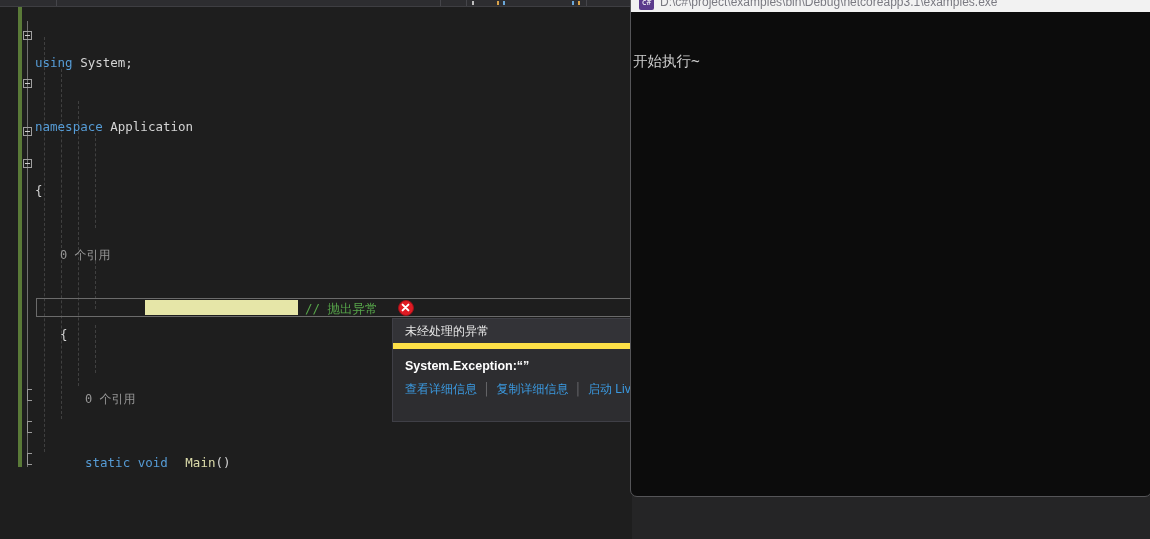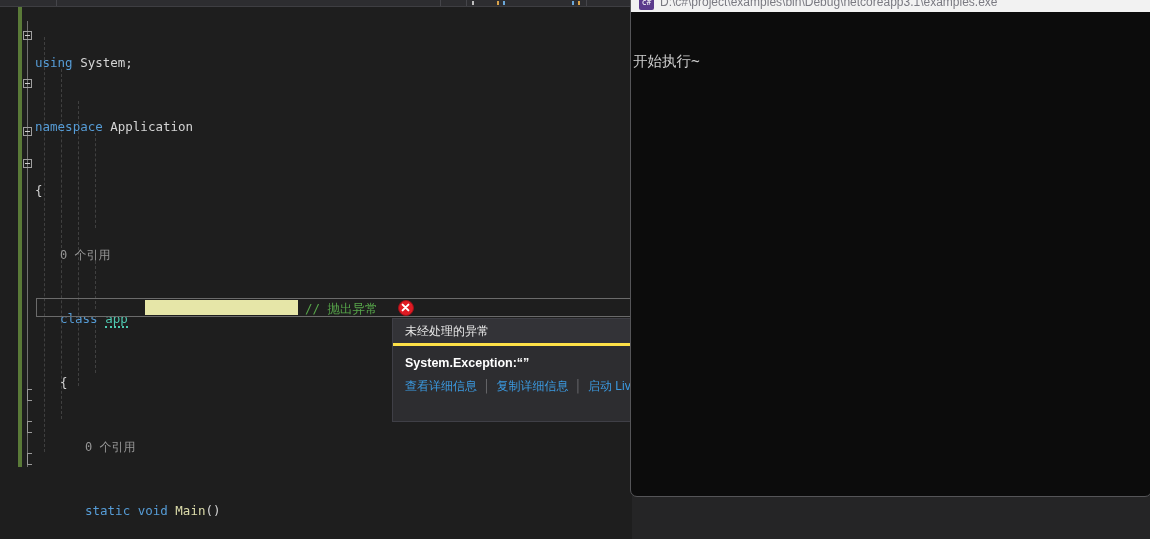--- a/index.html
+++ b/index.html
@@ -175,21 +175,21 @@
     overflow: hidden;
     clip-path: inset(0 0 0 0);
   }
   #popup-titlebar {
     height: 24px;
     background: #333337;
     color: #e8e8e8;
     font-size: 12px;
     line-height: 24px;
     padding-left: 12px;
-    border-bottom: 3px solid #fde047;
+    border-bottom: 6px solid #fde047;
   }
   #popup-exctype {
     color: #ffffff;
     font-weight: bold;
     font-size: 12.5px;
     padding: 10px 0 0 12px;
   }
   #popup-links {
     padding: 8px 0 0 12px;
     font-size: 12px;
@@ -310,27 +310,26 @@
       <div id="code-lines">
 
         <div class="ln" style="padding-left:35px;"><span class="k">using</span> <span class="p">System</span><span class="p">;</span></div>
 
         <div class="ln" style="padding-left:35px;"><span class="k">namespace</span> <span class="p">Application</span></div>
 
         <div class="ln" style="padding-left:35px;"><span class="p">{</span></div>
 
         <div class="ln" style="padding-left:60px;"><span class="ref">0 个引用</span></div>
 
-        <div class="ln" style="padding-left:60px;"><span class="k">class</span> <span class="t err-sq">app</span></div>
 
         <div class="ln" style="padding-left:60px;"><span class="p">{</span></div>
 
         <div class="ln" style="padding-left:85px;"><span class="ref">0 个引用</span></div>
 
-        <div class="ln" style="padding-left:85px;"><span class="k">static</span> <span class="k">void</span> <span class="s" style="color:#dcdcaa;">Main</span><span class="p">()</span></div>
+        <div class="ln" style="padding-left:85px;"><span class="k">static</span> <span class="k">void</span> <span class="s" style="color:#dcdcaa;margin-left:10px;">Main</span><span class="p">()</span></div>
 
         
 
         
 
         
 
         
 
         

